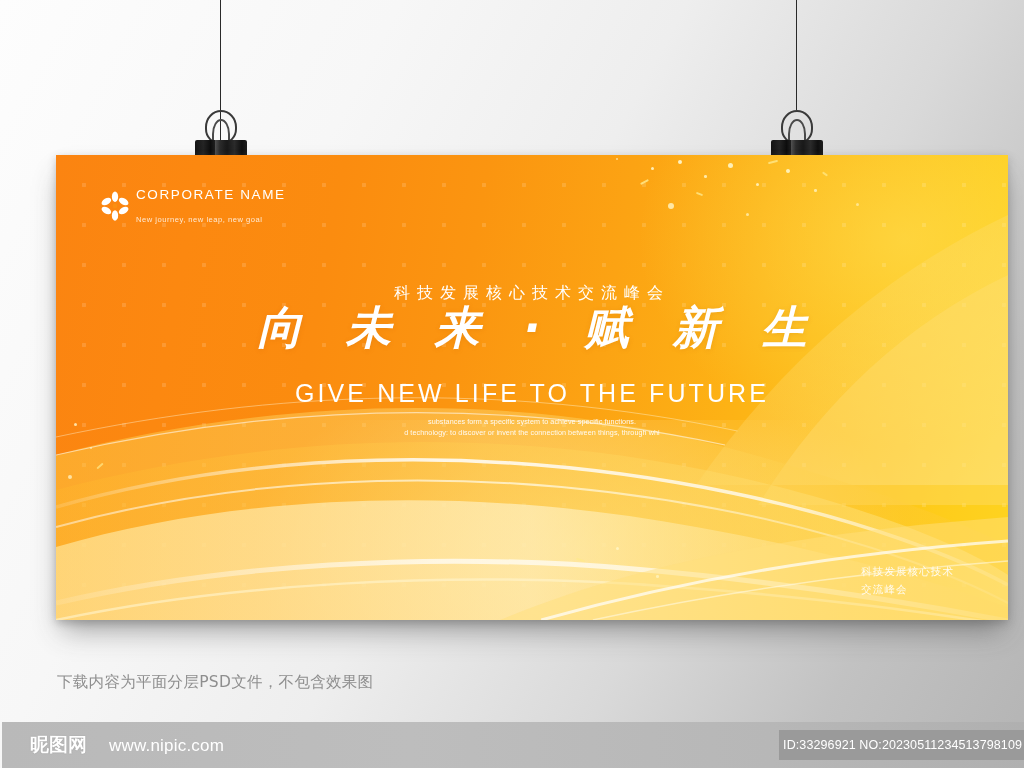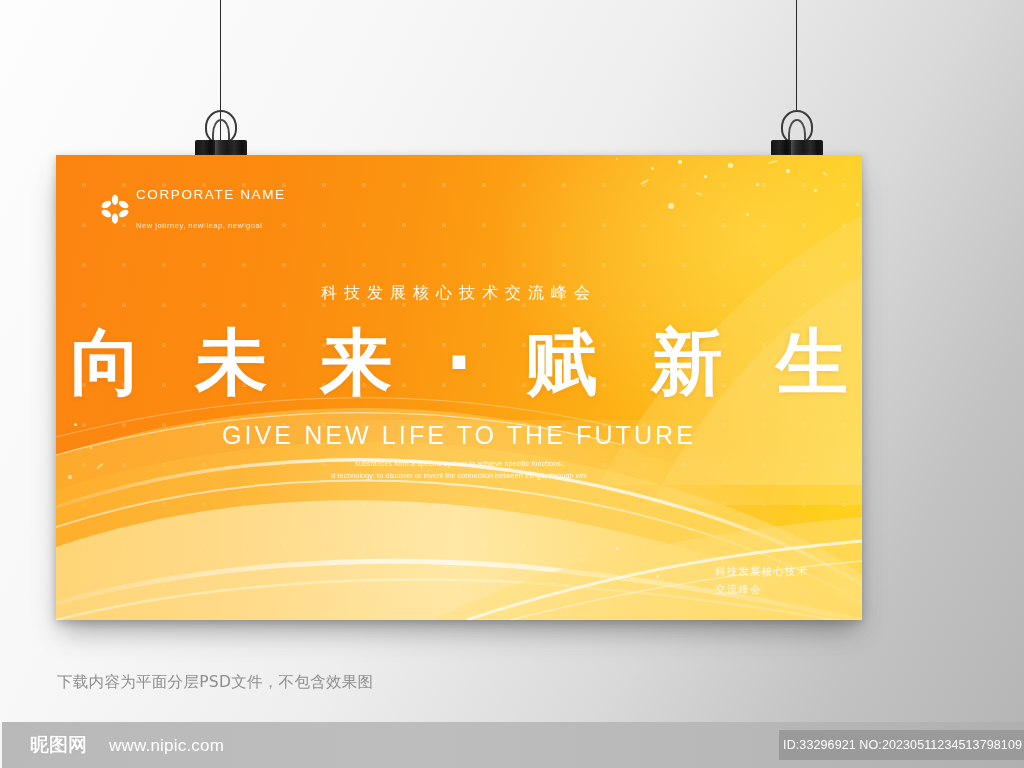--- a/index.html
+++ b/index.html
@@ -30,21 +30,21 @@
     border-radius:2px 2px 3px 3px;
   }
   .clip .body:after{
     content:""; position:absolute; left:20px; top:0; width:12px; height:42px;
     background:linear-gradient(90deg,#5a5a5a,#2c2c2c 40%,#1a1a1a);
     opacity:.85;
   }
 
   
   .poster{
-    position:absolute; left:56px; top:155px; width:806px; height:465px;
+    position:absolute; left:56px; top:155px; width:952px; height:465px;
     overflow:hidden;
     box-shadow:0 16px 26px -6px rgba(60,60,60,.45), 0 3px 8px rgba(80,80,80,.3);
     background:
       linear-gradient(100deg,
         #fb8411 0%, #fc8810 14%, #fb8c0f 28%, #fb9510 42%,
         #fca313 56%, #fdb315 70%, #fdc117 82%, #fecd1b 92%, #fed421 100%);
   }
   
   .poster .dots{
     position:absolute; inset:0;
@@ -73,38 +73,39 @@
   .logo{ position:absolute; left:44px; top:33px; display:flex; align-items:center; }
   .flower{ width:30px; height:30px; position:relative; flex:0 0 auto; }
   .flower svg{ width:30px; height:30px; display:block; }
   .logo-text{ margin-left:6px; }
   .logo-name{
     color:#fff; font-size:13.5px; letter-spacing:1.6px; font-weight:400;
     font-family:"Liberation Sans", sans-serif; line-height:1.1;
   }
   .logo-sub{
     color:rgba(255,255,255,.82); font-size:7.6px; letter-spacing:.5px;
-    margin-top:18px; font-family:"Liberation Sans", sans-serif;
+    margin-top:12px; font-family:"Liberation Sans", sans-serif;
   }
 
   
   .center{ position:absolute; left:0; right:0; top:128px; text-align:center; }
   .kicker{
     color:#fff; font-size:16px; letter-spacing:7px; font-weight:400;
     font-family:"DejaVu Sans","Liberation Sans",sans-serif;
   }
   .headline{
-    color:#fff; font-size:72px; font-weight:700; letter-spacing:14px;
-    margin-top:20px; line-height:1.08; text-indent:14px;
+    color:#fff; font-size:45px; font-weight:700; letter-spacing:14px;
+    line-height:1.08; text-indent:14px;
     font-family:"DejaVu Sans","Liberation Sans",sans-serif;
     text-shadow:0 1px 5px rgba(180,90,0,.18);
+    font-style:italic;
   }
   .subline{
     color:#fff; font-size:25px; letter-spacing:3.1px; font-weight:300;
-    margin-top:19px; font-family:"Liberation Sans",sans-serif;
+    margin-top:26px; font-family:"Liberation Sans",sans-serif;
   }
   .para{
     margin:8px auto 0; width:395px; color:rgba(255,255,255,.93);
     font-size:7.2px; line-height:1.65; letter-spacing:.08px;
     font-family:"Liberation Sans",sans-serif;
   }
 
   
   .cornermark{
     position:absolute; right:54px; bottom:22px; text-align:left;

